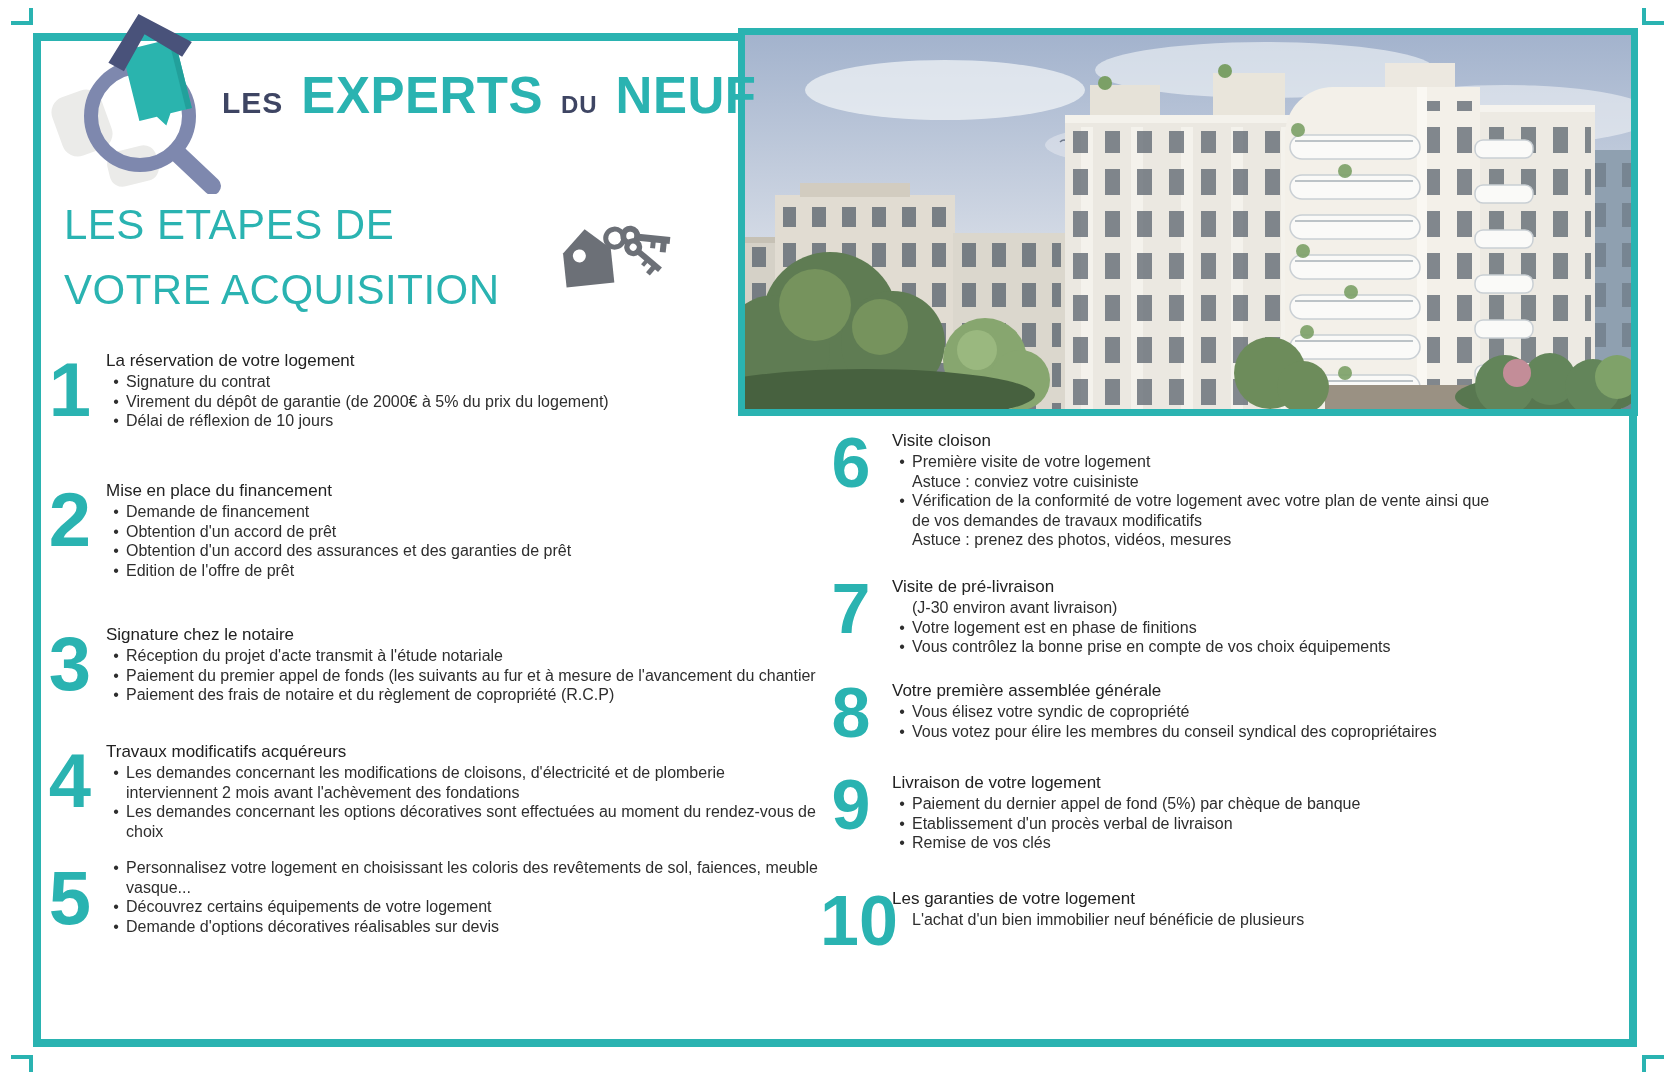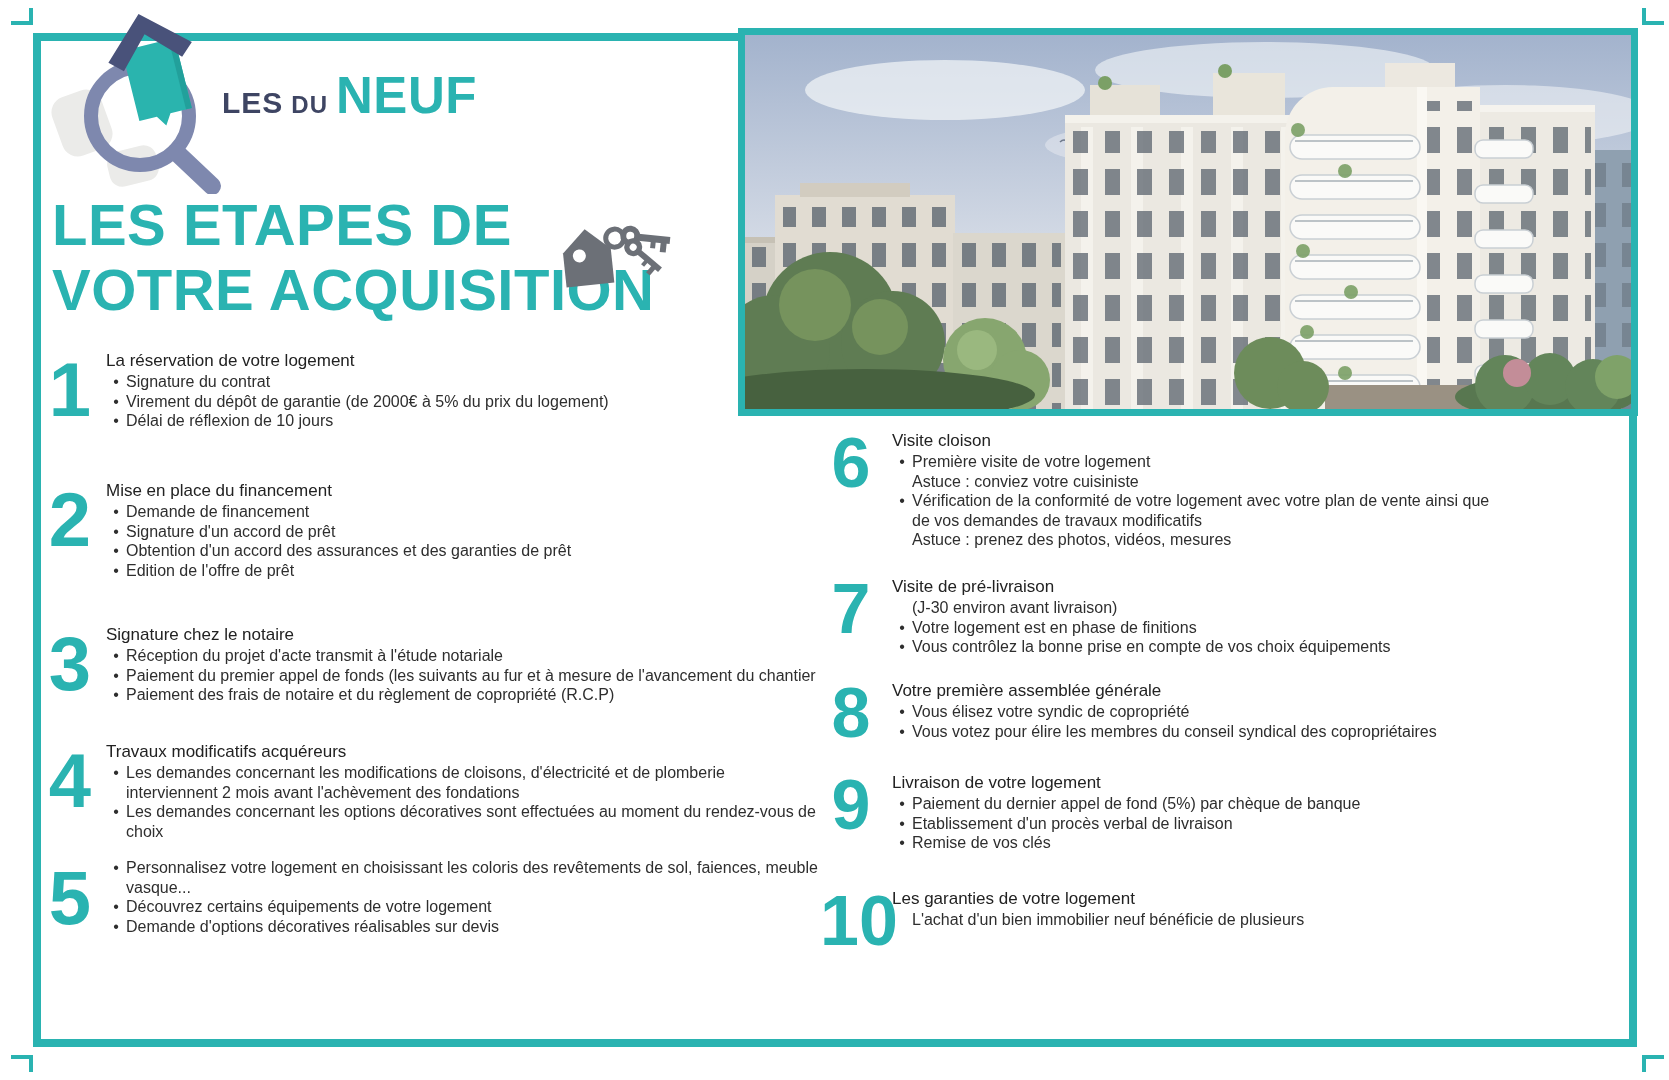--- a/index.html
+++ b/index.html
@@ -16,28 +16,28 @@
   
   .frame{position:absolute;left:33px;top:33px;width:1604px;height:1014px;border:8px solid var(--teal);z-index:1}
   .mark{position:absolute;width:22px;height:17px;z-index:0}
   .mark.tl{left:11px;top:8px;border-bottom:4px solid var(--teal);border-right:4px solid var(--teal)}
   .mark.tr{left:1642px;top:8px;border-bottom:4px solid var(--teal);border-left:4px solid var(--teal)}
   .mark.bl{left:11px;top:1055px;border-top:4px solid var(--teal);border-right:4px solid var(--teal)}
   .mark.br{left:1642px;top:1055px;border-top:4px solid var(--teal);border-left:4px solid var(--teal)}
 
   
   .logo-graphic{position:absolute;left:50px;top:0;width:180px;height:194px;z-index:4}
-  .logo-text{position:absolute;left:222px;top:66px;display:flex;align-items:baseline;gap:8px;z-index:4;white-space:nowrap}
+  .logo-text{position:absolute;left:222px;top:66px;display:flex;align-items:baseline;gap:18px;z-index:4;white-space:nowrap}
   .lt-small{font-size:30px;font-weight:700;color:var(--navy);letter-spacing:1px}
   .lt-du{font-size:24px}
   .lt-big{font-size:51px;font-weight:700;color:var(--teal);letter-spacing:0.5px}
 
   
-  .title{position:absolute;left:52px;top:192px;z-index:4;color:var(--teal);
-         font-size:58px;font-weight:700;line-height:65px;letter-spacing:.5px}
+  .title{position:absolute;left:64px;top:192px;z-index:4;color:var(--teal);
+         font-size:42px;font-weight:400;line-height:65px;letter-spacing:.5px}
 
   
   .keys{position:absolute;left:556px;top:216px;width:122px;height:88px;z-index:4;transform:rotate(-6deg)}
 
   
   .photo{position:absolute;left:738px;top:28px;width:900px;height:388px;border:7px solid var(--teal);
          z-index:3;overflow:hidden;background:#cdd6e2}
   .photo svg{display:block;width:100%;height:100%}
 
   
@@ -77,20 +77,21 @@
       <g transform="rotate(-14 104 72)">
         <path d="M78 44 h54 v72 h-22 l-7 11 l-7 -11 h-18 z" fill="#2ab4ae"></path>
         <rect x="126" y="44" width="6" height="72" fill="#22a09b"></rect>
         <path d="M62 52 L103 12 L148 52 L135 64 L104 33 L75 64 Z" fill="#49527a"></path>
       </g>
     </svg>
   </div>
 
   <div class="logo-text">
     <span class="lt-small">LES</span>
+    <span class="lt-big">EXPERTS</span>
     <span class="lt-small lt-du">DU</span>
     <span class="lt-big">NEUF</span>
   </div>
 
   <div class="title">
     <div>LES ETAPES DE</div>
     <div>VOTRE ACQUISITION</div>
   </div>
 
   <div class="keys">
@@ -258,21 +259,21 @@
       <div class="step" style="top: 480px;">
         <div class="step-num">2</div>
         <div class="step-content">
           <div class="step-heading">Mise en place du financement</div>
           <div class="item b">
             <span class="dot">•</span>
             <span class="itext">Demande de financement</span>
           </div>
           <div class="item b">
             <span class="dot">•</span>
-            <span class="itext">Signature d'un accord de prêt</span>
+            <span class="itext">Obtention d'un accord de prêt</span>
           </div>
           <div class="item b">
             <span class="dot">•</span>
             <span class="itext">Obtention d'un accord des assurances et des garanties de prêt</span>
           </div>
           <div class="item b">
             <span class="dot">•</span>
             <span class="itext">Edition de l'offre de prêt</span>
           </div>
         </div>

